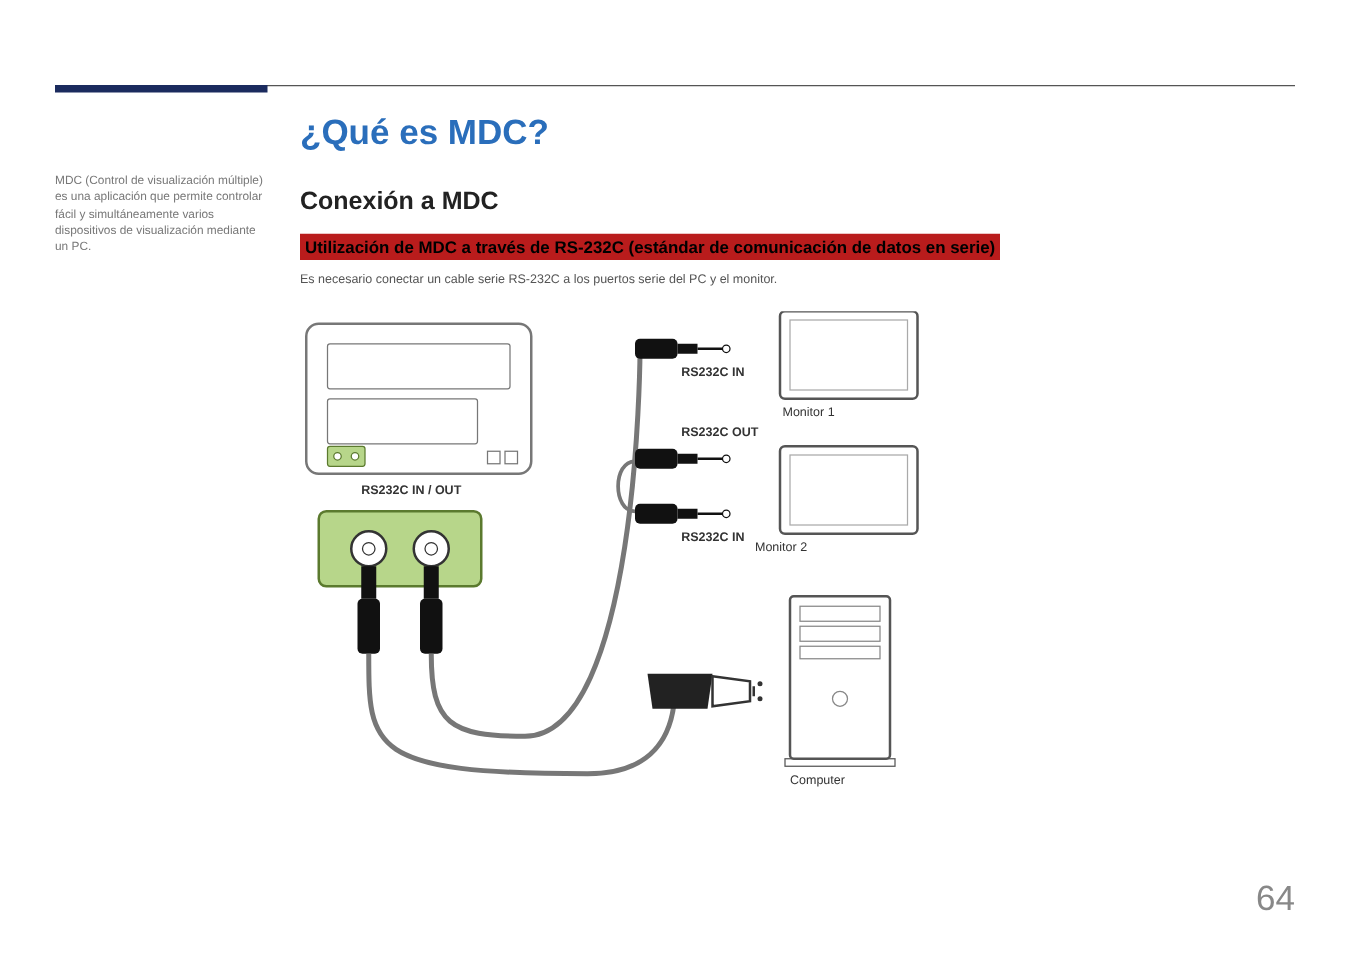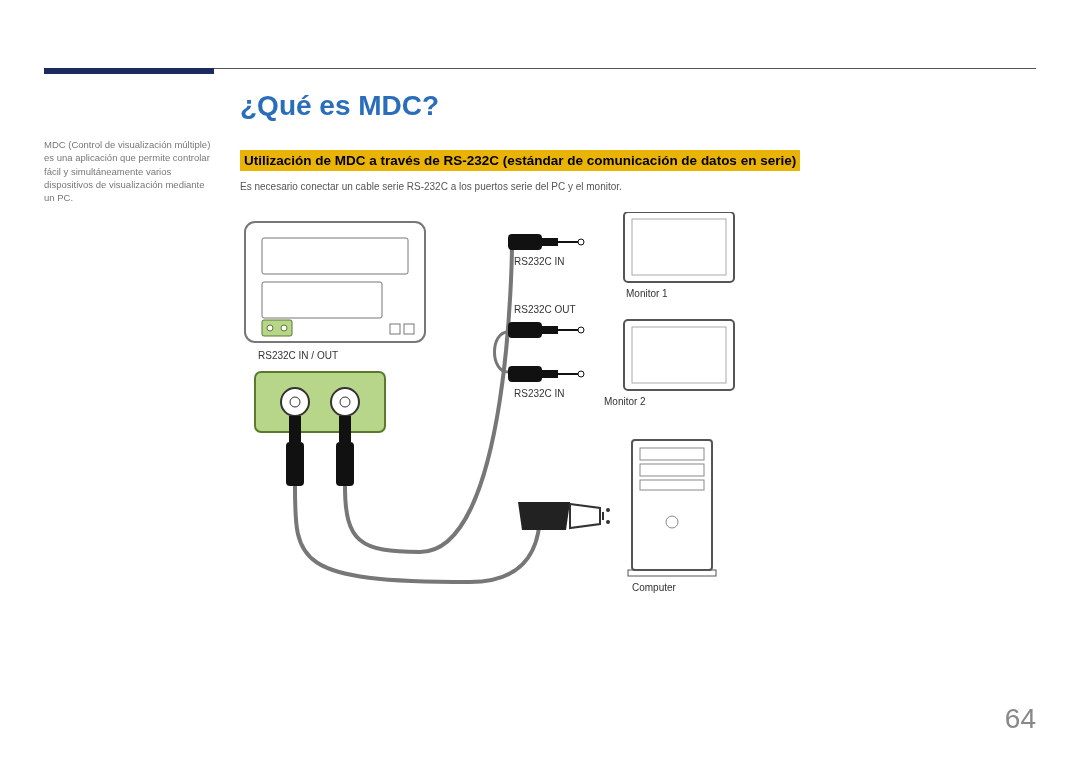--- a/index.html
+++ b/index.html
@@ -4,39 +4,40 @@
 <style>
   * { box-sizing: border-box; margin: 0; padding: 0; }
   html, body { width: 1080px; height: 763px; background: #fff; font-family: Arial, Helvetica, sans-serif; color: #222; }
   .page { position: relative; width: 1080px; height: 763px; }
   .top-rule { position: absolute; left: 44px; right: 44px; top: 68px; height: 1px; background: #555; }
   .blue-bar { position: absolute; left: 44px; top: 68px; width: 170px; height: 6px; background: #1b2b5e; }
   .side-note { position: absolute; left: 44px; top: 138px; width: 170px; font-size: 9.5px; line-height: 1.4; color: #777; }
   .main { position: absolute; left: 240px; top: 90px; right: 44px; }
   .h1 { color: #2a6ebb; font-size: 28px; font-weight: 600; margin-bottom: 28px; }
   .h2 { color: #222; font-size: 20px; font-weight: 700; margin-bottom: 14px; }
-  .h3 { display: inline-block; background: #eab308; color: #000; font-size: 13.5px; font-weight: 700; padding: 3px 4px; margin-bottom: 10px; }
+  .h3 { display: inline-block; background: #b91c1c; color: #000; font-size: 13.5px; font-weight: 700; padding: 3px 4px; margin-bottom: 10px; }
   .body-text { font-size: 10px; color: #555; margin-bottom: 20px; }
   .diagram { position: relative; width: 760px; height: 430px; }
   .diagram svg { position: absolute; left: 0; top: 0; }
   .lbl { position: absolute; font-size: 10px; color: #333; }
-  .lbl.b { font-weight: 400; }
+  .lbl.b { font-weight: 700; margin-left: 31px; }
   .page-num { position: absolute; right: 44px; bottom: 28px; font-size: 28px; color: #888; margin-top: 24px; }
 </style>
 </head>
 <body>
 
 <div class="page">
   <div class="top-rule"></div>
   <div class="blue-bar"></div>
 
   <div class="side-note">MDC (Control de visualización múltiple) es una aplicación que permite controlar fácil y simultáneamente varios dispositivos de visualización mediante un PC.</div>
 
   <div class="main">
     <div class="h1">¿Qué es MDC?</div>
+    <div class="h2">Conexión a MDC</div>
     <div class="h3">Utilización de MDC a través de RS-232C (estándar de comunicación de datos en serie)</div>
     <div class="body-text">Es necesario conectar un cable serie RS-232C a los puertos serie del PC y el monitor.</div>
 
     <div class="diagram">
       <svg width="760" height="430">
 
         <g>
           <rect x="5" y="10" width="180" height="120" rx="10" fill="none" stroke="#777" stroke-width="2"></rect>
 
           <rect x="22" y="26" width="146" height="36" rx="2" fill="none" stroke="#777"></rect>

